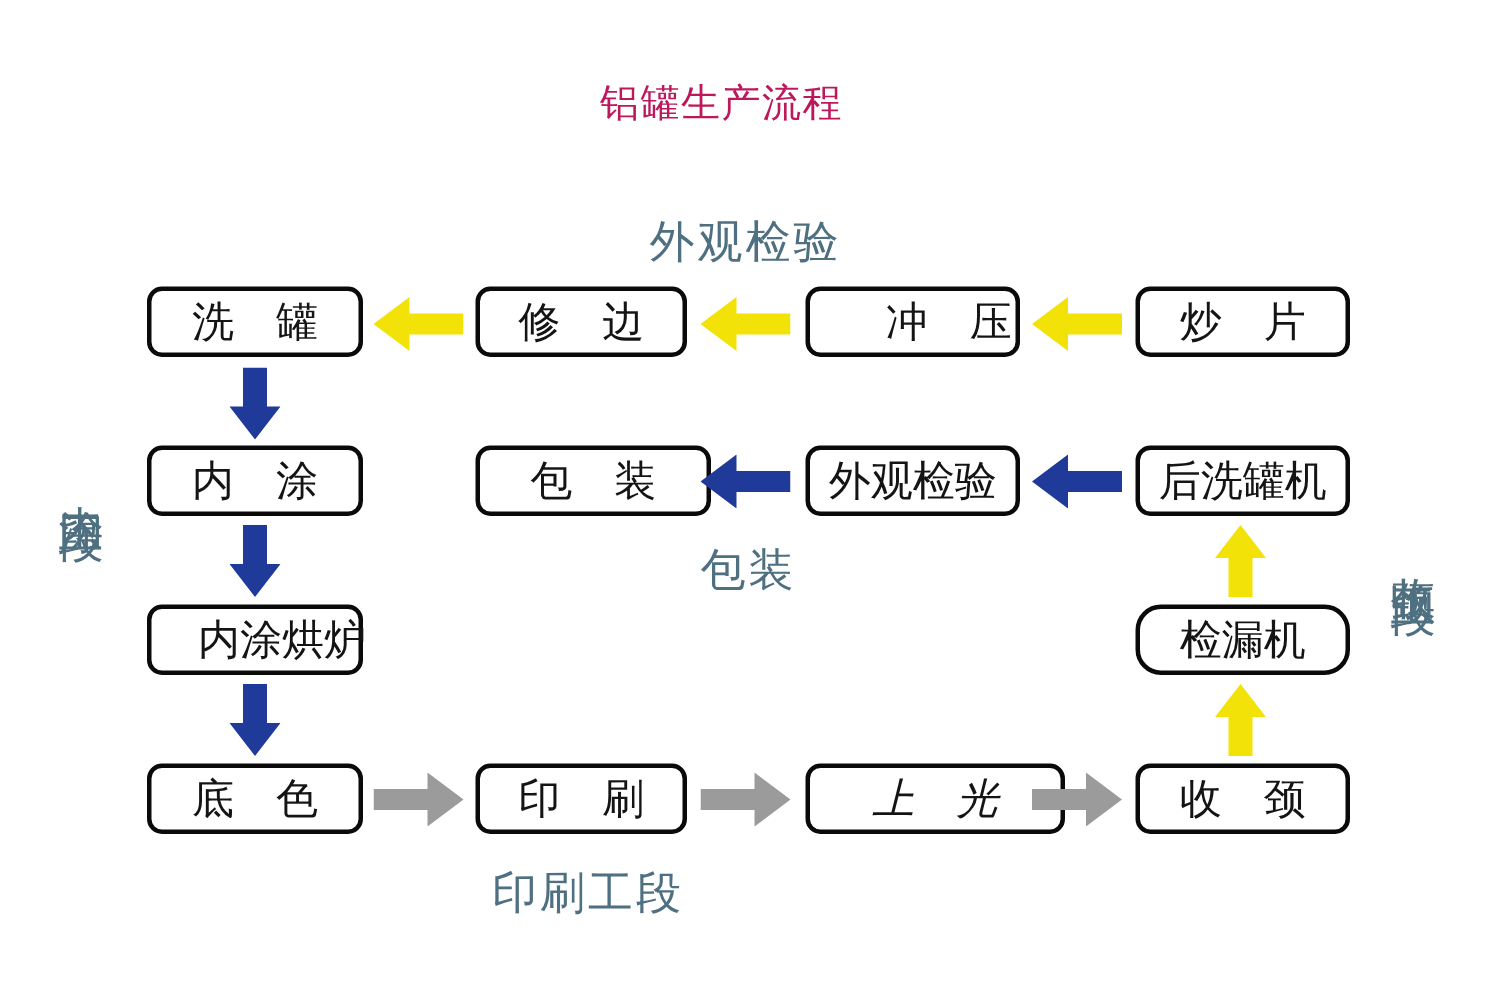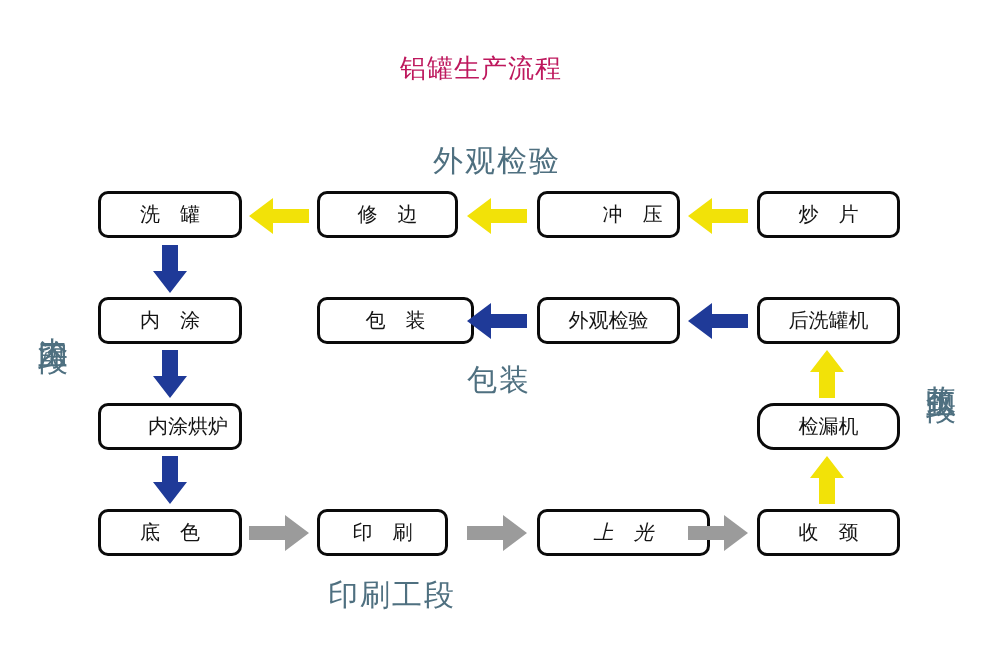--- a/index.html
+++ b/index.html
@@ -22,21 +22,21 @@
   .node {
     position: absolute;
     height: 47px;
     box-sizing: border-box;
     border: 3px solid #0a0a0a;
     border-radius: 10px;
     background: #ffffff;
     display: flex;
     align-items: center;
     justify-content: center;
-    font-size: 20px;
+    font-size: 28px;
     color: #141414;
     white-space: nowrap;
   }
   .slabel {
     position: absolute;
     font-size: 30px;
     color: #4f7080;
     letter-spacing: 2px;
     white-space: nowrap;
   }
@@ -67,21 +67,21 @@
 
   <div class="node" style="left:98px;  top:297px; width:144px;">内　涂</div>
   <div class="node" style="left:317px; top:297px; width:157px;">包　装</div>
   <div class="node" style="left:537px; top:297px; width:143px;">外观检验</div>
   <div class="node" style="left:757px; top:297px; width:143px;">后洗罐机</div>
 
   <div class="node" style="left:98px;  top:403px; width:144px;padding-left:36px;">内涂烘炉</div>
   <div class="node" style="left:757px; top:403px; width:143px;border-radius:17px;">检漏机</div>
 
   <div class="node" style="left:98px;  top:509px; width:144px;">底　色</div>
-  <div class="node" style="left:317px; top:509px; width:131px;">印　刷</div>
+  <div class="node" style="left:317px; top:509px; width:141px;">印　刷</div>
   <div class="node" style="left:537px; top:509px; width:173px;font-style:italic;">上　光</div>
   <div class="node" style="left:757px; top:509px; width:143px;">收　颈</div>
 
   <svg class="arrow" style="left:249px; top:198px;" width="60" height="36" viewBox="0 0 60 36">
     <polygon points="60,11 24,11 24,0 0,18 24,36 24,25 60,25" fill="#f2e208"></polygon>
   </svg>
   <svg class="arrow" style="left:467px; top:198px;" width="60" height="36" viewBox="0 0 60 36">
     <polygon points="60,11 24,11 24,0 0,18 24,36 24,25 60,25" fill="#f2e208"></polygon>
   </svg>
   <svg class="arrow" style="left:688px; top:198px;" width="60" height="36" viewBox="0 0 60 36">

